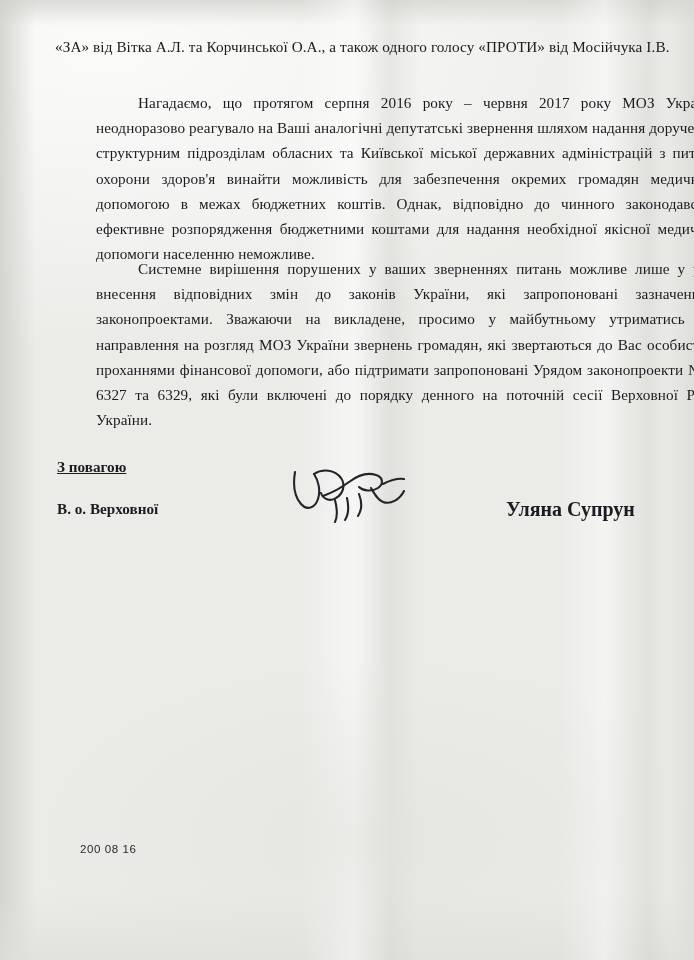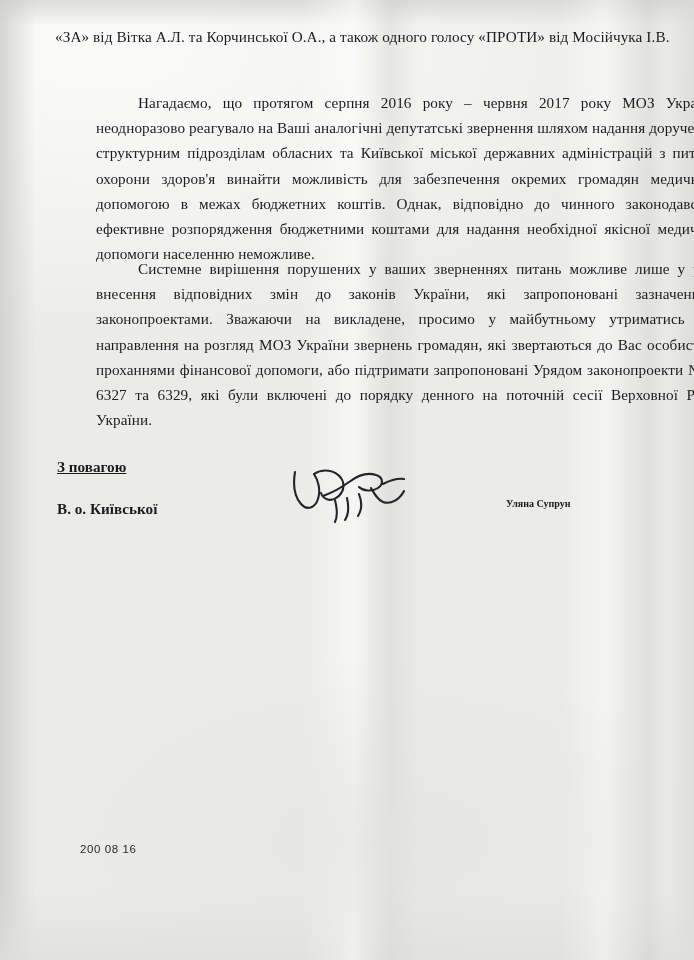--- a/index.html
+++ b/index.html
@@ -74,21 +74,21 @@
     left: 55px;
     width: 622px;
     color: #1b1b20;
     font-size: 15.2px;
     line-height: 25.2px;
     text-align: justify;
     text-justify: inter-word;
     letter-spacing: .1px;
   }
 
-  .para-cont   { top: 24px; }
+  .para-cont   { top: 34px; }
   .para-remind { top: 90px; }
   .para-system { top: 256px; }
 
   .para-remind, .para-system { text-indent: 42px; margin-left: 41px; }
   .regards {
     position: absolute;
     left: 57px;
     top: 458px;
     font-weight: bold;
     font-size: 15.2px;
@@ -101,21 +101,21 @@
     top: 500px;
     font-weight: bold;
     font-size: 15.2px;
     color: #1b1b20;
   }
   .signer {
     position: absolute;
     left: 506px;
     top: 498px;
     font-weight: bold;
-    font-size: 10px;
+    font-size: 20px;
     color: #1b1b20;
   }
 
   .signature {
     position: absolute;
     left: 283px;
     top: 466px;
     width: 130px;
     height: 62px;
   }
@@ -148,21 +148,21 @@
   <div id="content">
 
     <div class="doc-text para-cont">«ЗА» від Вітка А.Л. та Корчинської О.А., а також одного голосу «ПРОТИ» від Мосійчука І.В.</div>
 
     <div class="doc-text para-remind">Нагадаємо, що протягом серпня 2016 року – червня 2017 року МОЗ України неодноразово реагувало на Ваші аналогічні депутатські звернення шляхом надання доручення структурним підрозділам обласних та Київської міської державних адміністрацій з питань охорони здоров'я винайти можливість для забезпечення окремих громадян медичною допомогою в межах бюджетних коштів. Однак, відповідно до чинного законодавства ефективне розпорядження бюджетними коштами для надання необхідної якісної медичної допомоги населенню неможливе.</div>
 
     <div class="doc-text para-system">Системне вирішення порушених у ваших зверненнях питань можливе лише у разі внесення відповідних змін до законів України, які запропоновані зазначеними законопроектами. Зважаючи на викладене, просимо у майбутньому утриматись він направлення на розгляд МОЗ України звернень громадян, які звертаються до Вас особисто з проханнями фінансової допомоги, або підтримати запропоновані Урядом законопроекти №№ 6327 та 6329, які були включені до порядку денного на поточній сесії Верховної Ради України.</div>
 
     <div class="regards">З повагою</div>
 
-    <div class="role">В. о. Київської</div>
+    <div class="role">В. о. Верховної</div>
 
     <div class="signature">
       <svg width="130" height="62" viewBox="0 0 130 62" fill="none" xmlns="http://www.w3.org/2000/svg">
         <g stroke="#23232a" stroke-width="2.1" stroke-linecap="round" stroke-linejoin="round" fill="none">
           <path d="M12 6 C10 18, 11 30, 18 38 C24 45, 32 42, 35 33 C38 24, 35 14, 31 8"></path>
           <path d="M31 8 C40 2, 52 4, 58 12 C63 19, 60 28, 53 32 C47 36, 40 33, 38 27"></path>
           <path d="M40 30 C48 27, 58 22, 66 16 C74 10, 84 6, 93 9 C100 11, 101 18, 95 22 C89 26, 80 25, 76 21"></path>
           <path d="M52 34 C54 42, 55 50, 52 56"></path>
           <path d="M64 32 C66 41, 66 48, 62 54"></path>
           <path d="M76 28 C79 36, 79 44, 75 50"></path>

